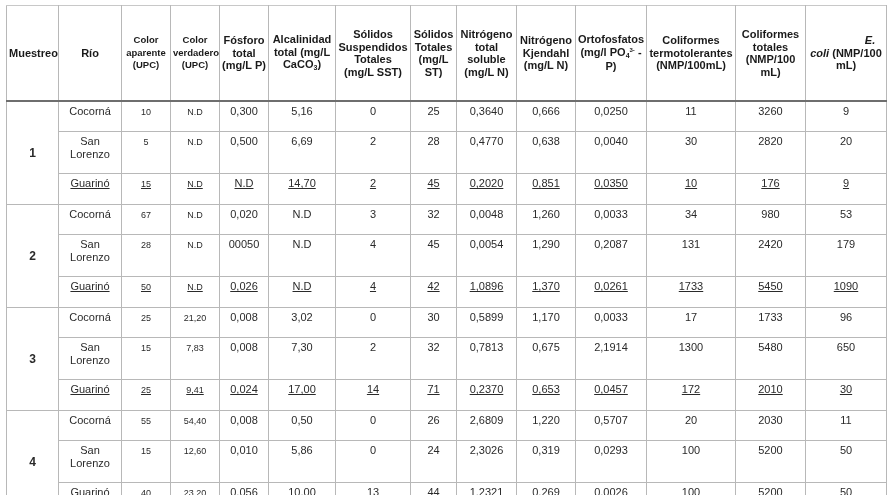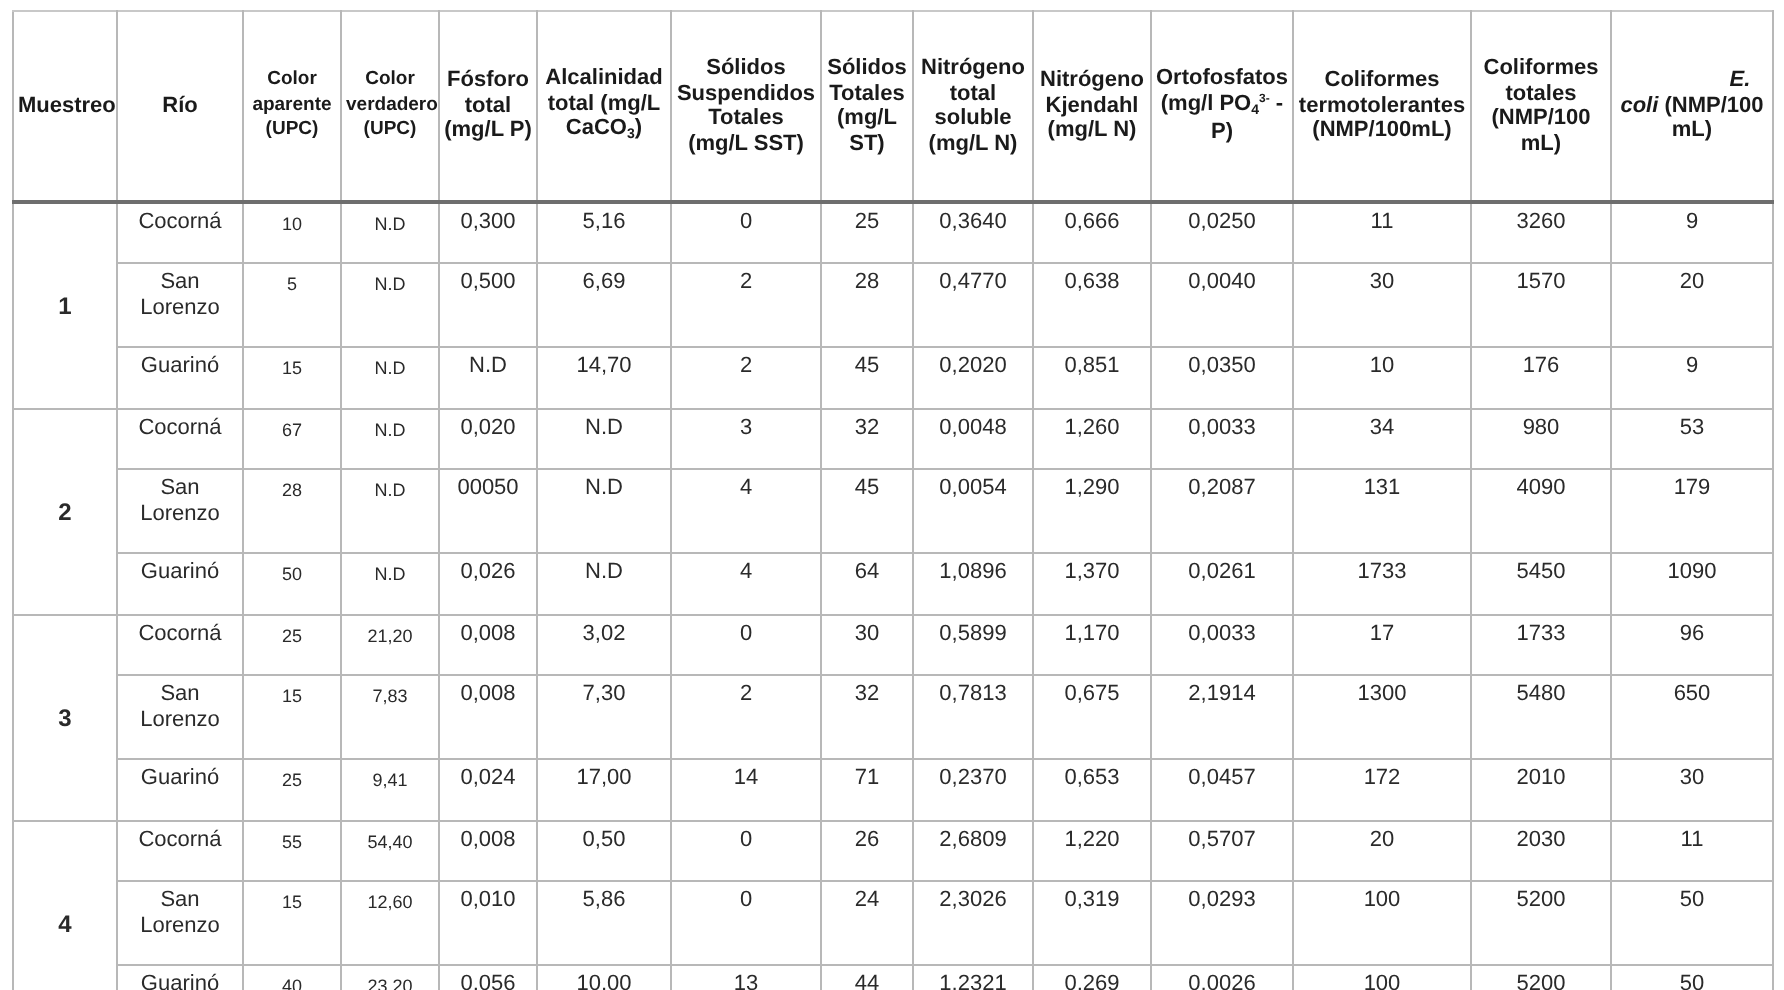--- a/index.html
+++ b/index.html
@@ -11,21 +11,21 @@
            overflow: hidden; }
   thead th { font-weight: bold; font-size: 11px; line-height: 12.5px;
              vertical-align: middle; height: 94px; border-top: 1px solid #c8c8c8; }
   thead tr th { border-bottom: 2px solid #6e6e6e; }
   tbody td { font-size: 11px; vertical-align: top; padding-top: 3px; color: #2a2a2a; }
   td.small { font-size: 9px; padding-top: 5px; }
   td.muestreo { font-weight: bold; font-size: 12px; vertical-align: middle; padding-top: 0; }
   td.rio { font-size: 11px; line-height: 13px; margin-top: 41px; }
   tr.r-short td { height: 24px; }
   tr.r-tall td { height: 36px; text-align: center; }
-  tr.r-mid td { height: 25px; }
+  tr.r-mid td { height: 25px; text-decoration: underline; }
   .sub { font-size: 7px; vertical-align: baseline; position: relative; top: 2px; }
   .sup { font-size: 6px; position: relative; top: -4px; }
   i { font-style: italic; margin-left: 48px; }
 </style>
 </head>
 <body>
 
 <table>
   <colgroup>
     <col style="width:52px">
@@ -83,21 +83,21 @@
         <td class="small">5</td>
         <td class="small">N.D</td>
         <td>0,500</td>
         <td>6,69</td>
         <td>2</td>
         <td>28</td>
         <td>0,4770</td>
         <td>0,638</td>
         <td>0,0040</td>
         <td>30</td>
-        <td>1570</td>
+        <td>2820</td>
         <td>20</td>
       </tr>
       <tr class="r-mid">
         <td class="rio">Guarinó</td>
         <td class="small">15</td>
         <td class="small">N.D</td>
         <td>N.D</td>
         <td>14,70</td>
         <td>2</td>
         <td>45</td>
@@ -129,31 +129,31 @@
         <td class="small">28</td>
         <td class="small">N.D</td>
         <td>00050</td>
         <td>N.D</td>
         <td>4</td>
         <td>45</td>
         <td>0,0054</td>
         <td>1,290</td>
         <td>0,2087</td>
         <td>131</td>
-        <td>4090</td>
+        <td>2420</td>
         <td>179</td>
       </tr>
       <tr class="r-mid">
         <td class="rio">Guarinó</td>
         <td class="small">50</td>
         <td class="small">N.D</td>
         <td>0,026</td>
         <td>N.D</td>
         <td>4</td>
-        <td>64</td>
+        <td>42</td>
         <td>1,0896</td>
         <td>1,370</td>
         <td>0,0261</td>
         <td>1733</td>
         <td>5450</td>
         <td>1090</td>
       </tr>
       <tr class="r-short">
         <td class="muestreo" rowspan="3">3</td>
         <td class="rio">Cocorná</td>

